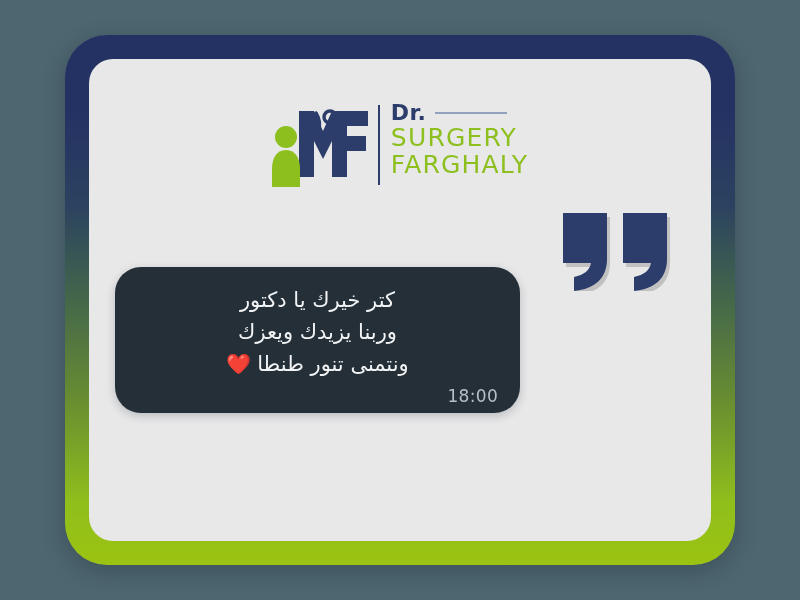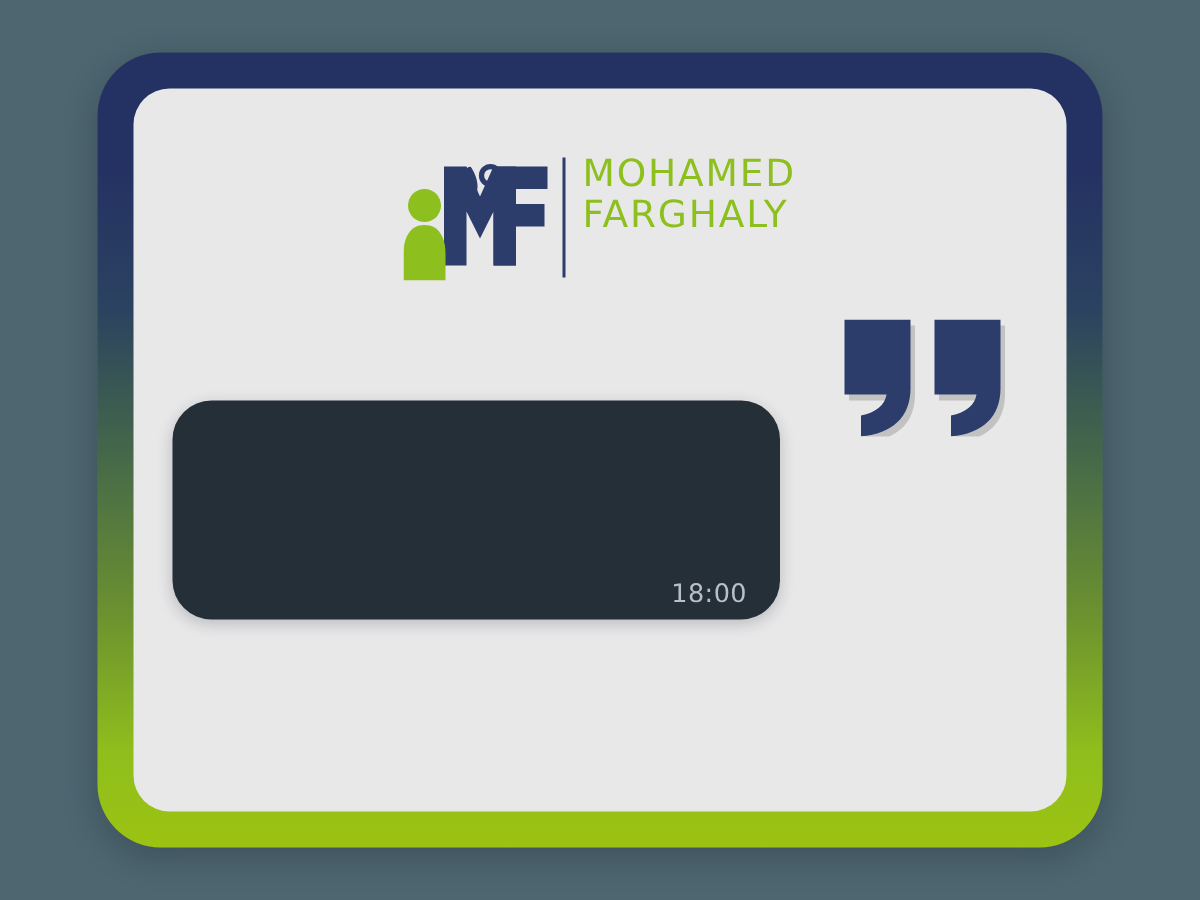--- a/index.html
+++ b/index.html
@@ -196,34 +196,43 @@
           <circle cx="58" cy="16" r="6" fill="none" stroke="#2c3c6b" stroke-width="3.5"></circle>
 
           <circle cx="14" cy="36" r="11" fill="#8dc01e"></circle>
           <path d="M14 49 c-10 0 -14 9 -14 19 v18 h28 v-18 c0 -10 -4 -19 -14 -19 Z" fill="#8dc01e"></path>
           <path d="M21 60 q7 5 5 14 q-1 6 -7 7 Z" fill="#8dc01e"></path>
         </svg>
 
         <div class="logo-divider"></div>
 
         <div class="logo-wordmark">
-          <span class="logo-name">MOHAMED</span>
+          <div class="logo-dr-row">
+            <span class="logo-dr">Dr.</span>
+            <span class="logo-rule"></span>
+          </div>
+          <span class="logo-name">SURGERY</span>
           <span class="logo-name">FARGHALY</span>
         </div>
       </div>
 
     </div>
 
     <svg class="quote-mark" viewBox="0 0 112 78">
       <g opacity="0.16" transform="translate(3,4)">
         <path d="M2 0 h44 v46 c0 19 -12 30 -33 32 v-14 c10 -2 16 -7 17 -14 h-28 Z" fill="#000"></path>
         <path d="M62 0 h44 v46 c0 19 -12 30 -33 32 v-14 c10 -2 16 -7 17 -14 h-28 Z" fill="#000"></path>
       </g>
       <path d="M2 0 h44 v46 c0 19 -12 30 -33 32 v-14 c10 -2 16 -7 17 -14 h-28 Z" fill="#2c3c6b"></path>
       <path d="M62 0 h44 v46 c0 19 -12 30 -33 32 v-14 c10 -2 16 -7 17 -14 h-28 Z" fill="#2c3c6b"></path>
     </svg>
 
     <div class="message-bubble">
+      <div class="message-text">
+        <span class="message-line">كتر خيرك يا دكتور</span>
+        <span class="message-line">وربنا يزيدك ويعزك</span>
+        <span class="message-line"><span>ونتمنى تنور طنطا</span><span class="heart-emoji">❤️</span></span>
+      </div>
       <span class="message-time">18:00</span>
     </div>
 
   </div>
 </div>
 
 </body></html>

